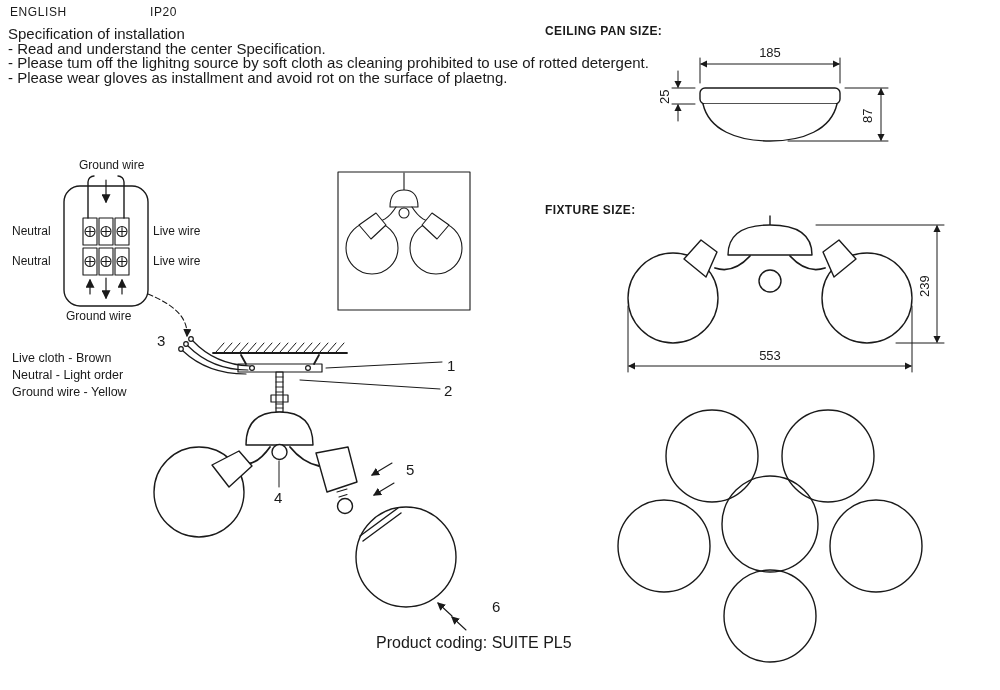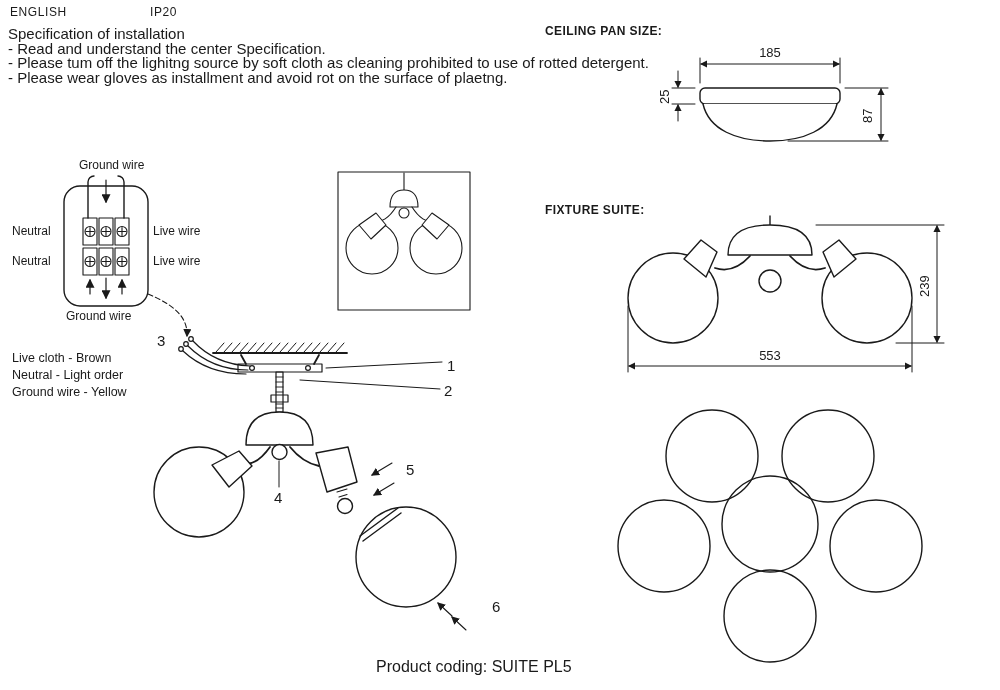--- a/index.html
+++ b/index.html
@@ -7,21 +7,21 @@
   .page {
     position: relative; width: 1000px; height: 690px; background: #ffffff;
     color: #1a1a1a; font-family: "Liberation Sans", sans-serif; overflow: hidden;
   }
   .abs { position: absolute; }
   .h1 { font-size: 12px; letter-spacing: 0.6px; }
   .spec { font-size: 15px; line-height: 14.6px; white-space: nowrap; }
   .lbl { font-size: 12px; }
   .legend { font-size: 12.5px; line-height: 17px; }
   .sec-title { font-size: 12px; letter-spacing: 0.4px; font-weight: bold; }
-  .product { font-size: 16px; margin-top: 24px; }
+  .product { font-size: 16px; }
   svg { font-family: "Liberation Sans", sans-serif; }
   .dim { font-size: 13px; }
   .callout { font-size: 15px; }
 </style>
 </head>
 <body>
 
 <div class="page">
 
   <svg class="abs" style="left:0;top:0" width="1000" height="690" viewBox="0 0 1000 690">
@@ -203,17 +203,17 @@
   <div class="abs lbl" style="left:153px;top:254px">Live wire</div>
   <div class="abs lbl" style="left:66px;top:309px">Ground wire</div>
 
   <div class="abs legend" style="left:12px;top:350px">
     <div>Live cloth - Brown</div>
     <div>Neutral - Light order</div>
     <div>Ground wire - Yellow</div>
   </div>
 
   <div class="abs sec-title" style="left:545px;top:24px">CEILING PAN SIZE:</div>
-  <div class="abs sec-title" style="left:545px;top:203px">FIXTURE SUITE:</div>
+  <div class="abs sec-title" style="left:545px;top:203px">FIXTURE SIZE:</div>
 
   <div class="abs product" style="left:376px;top:634px">Product coding: SUITE PL5</div>
 
 </div>
 
 </body></html>

